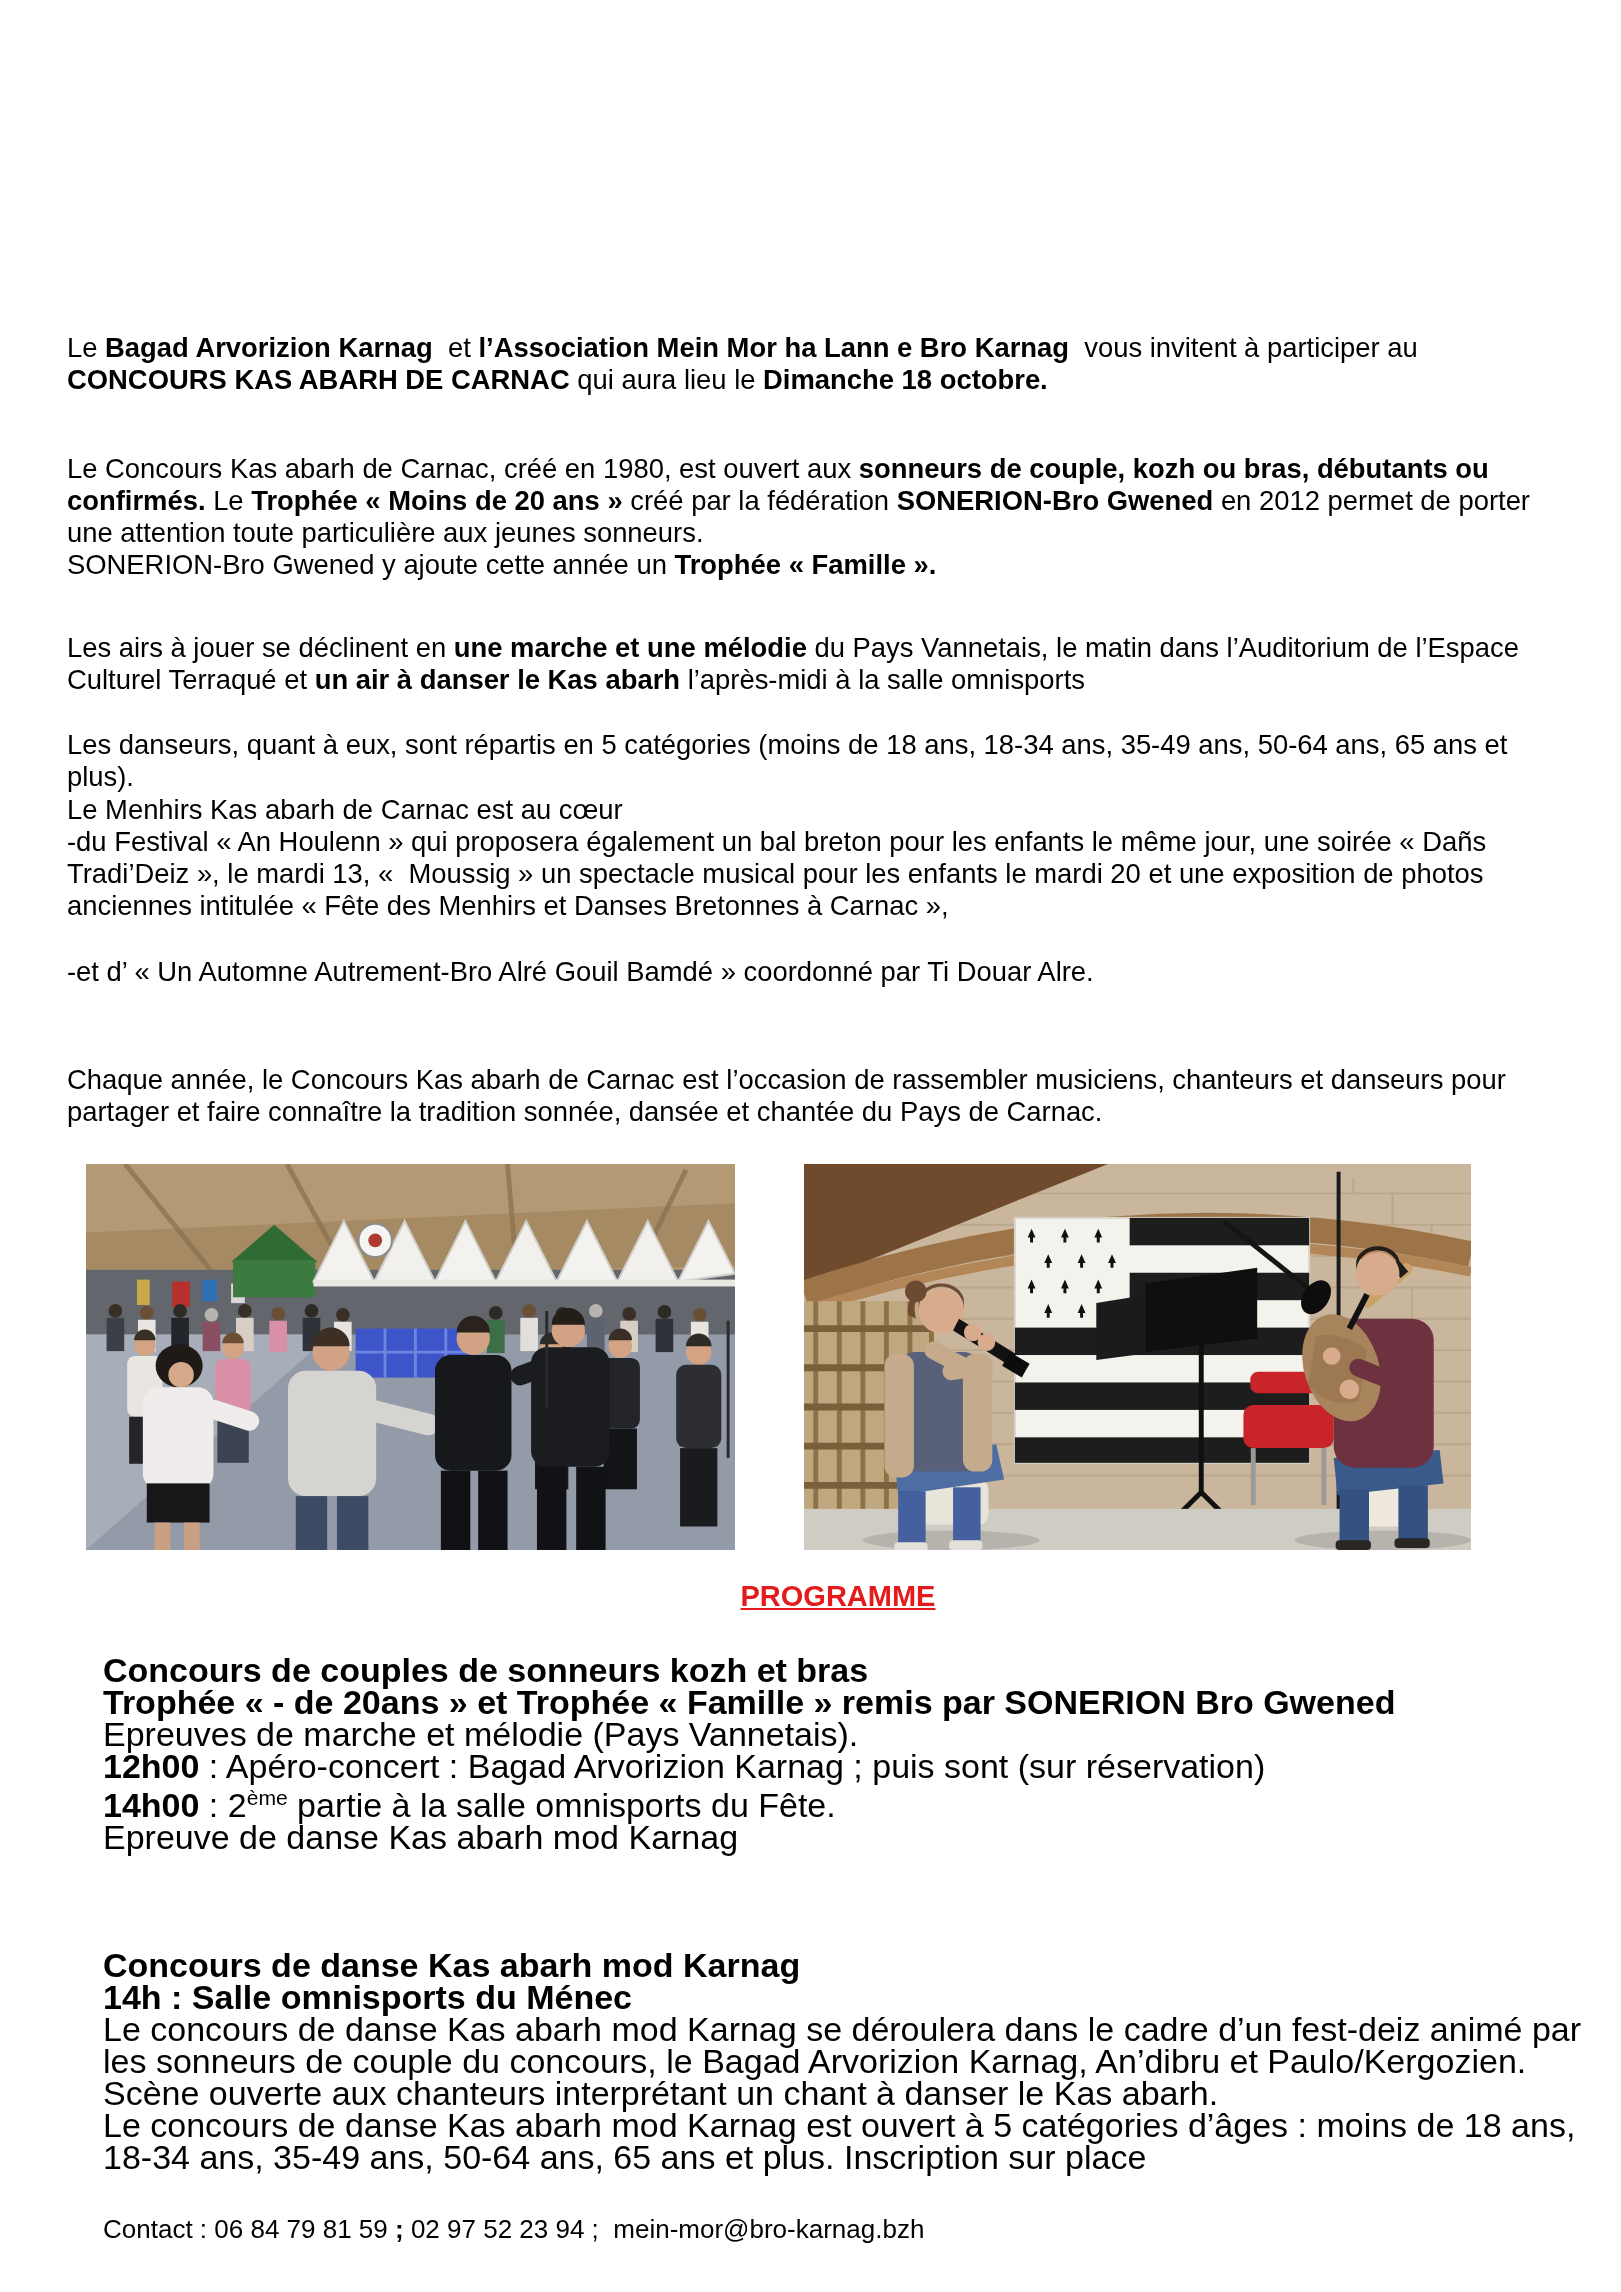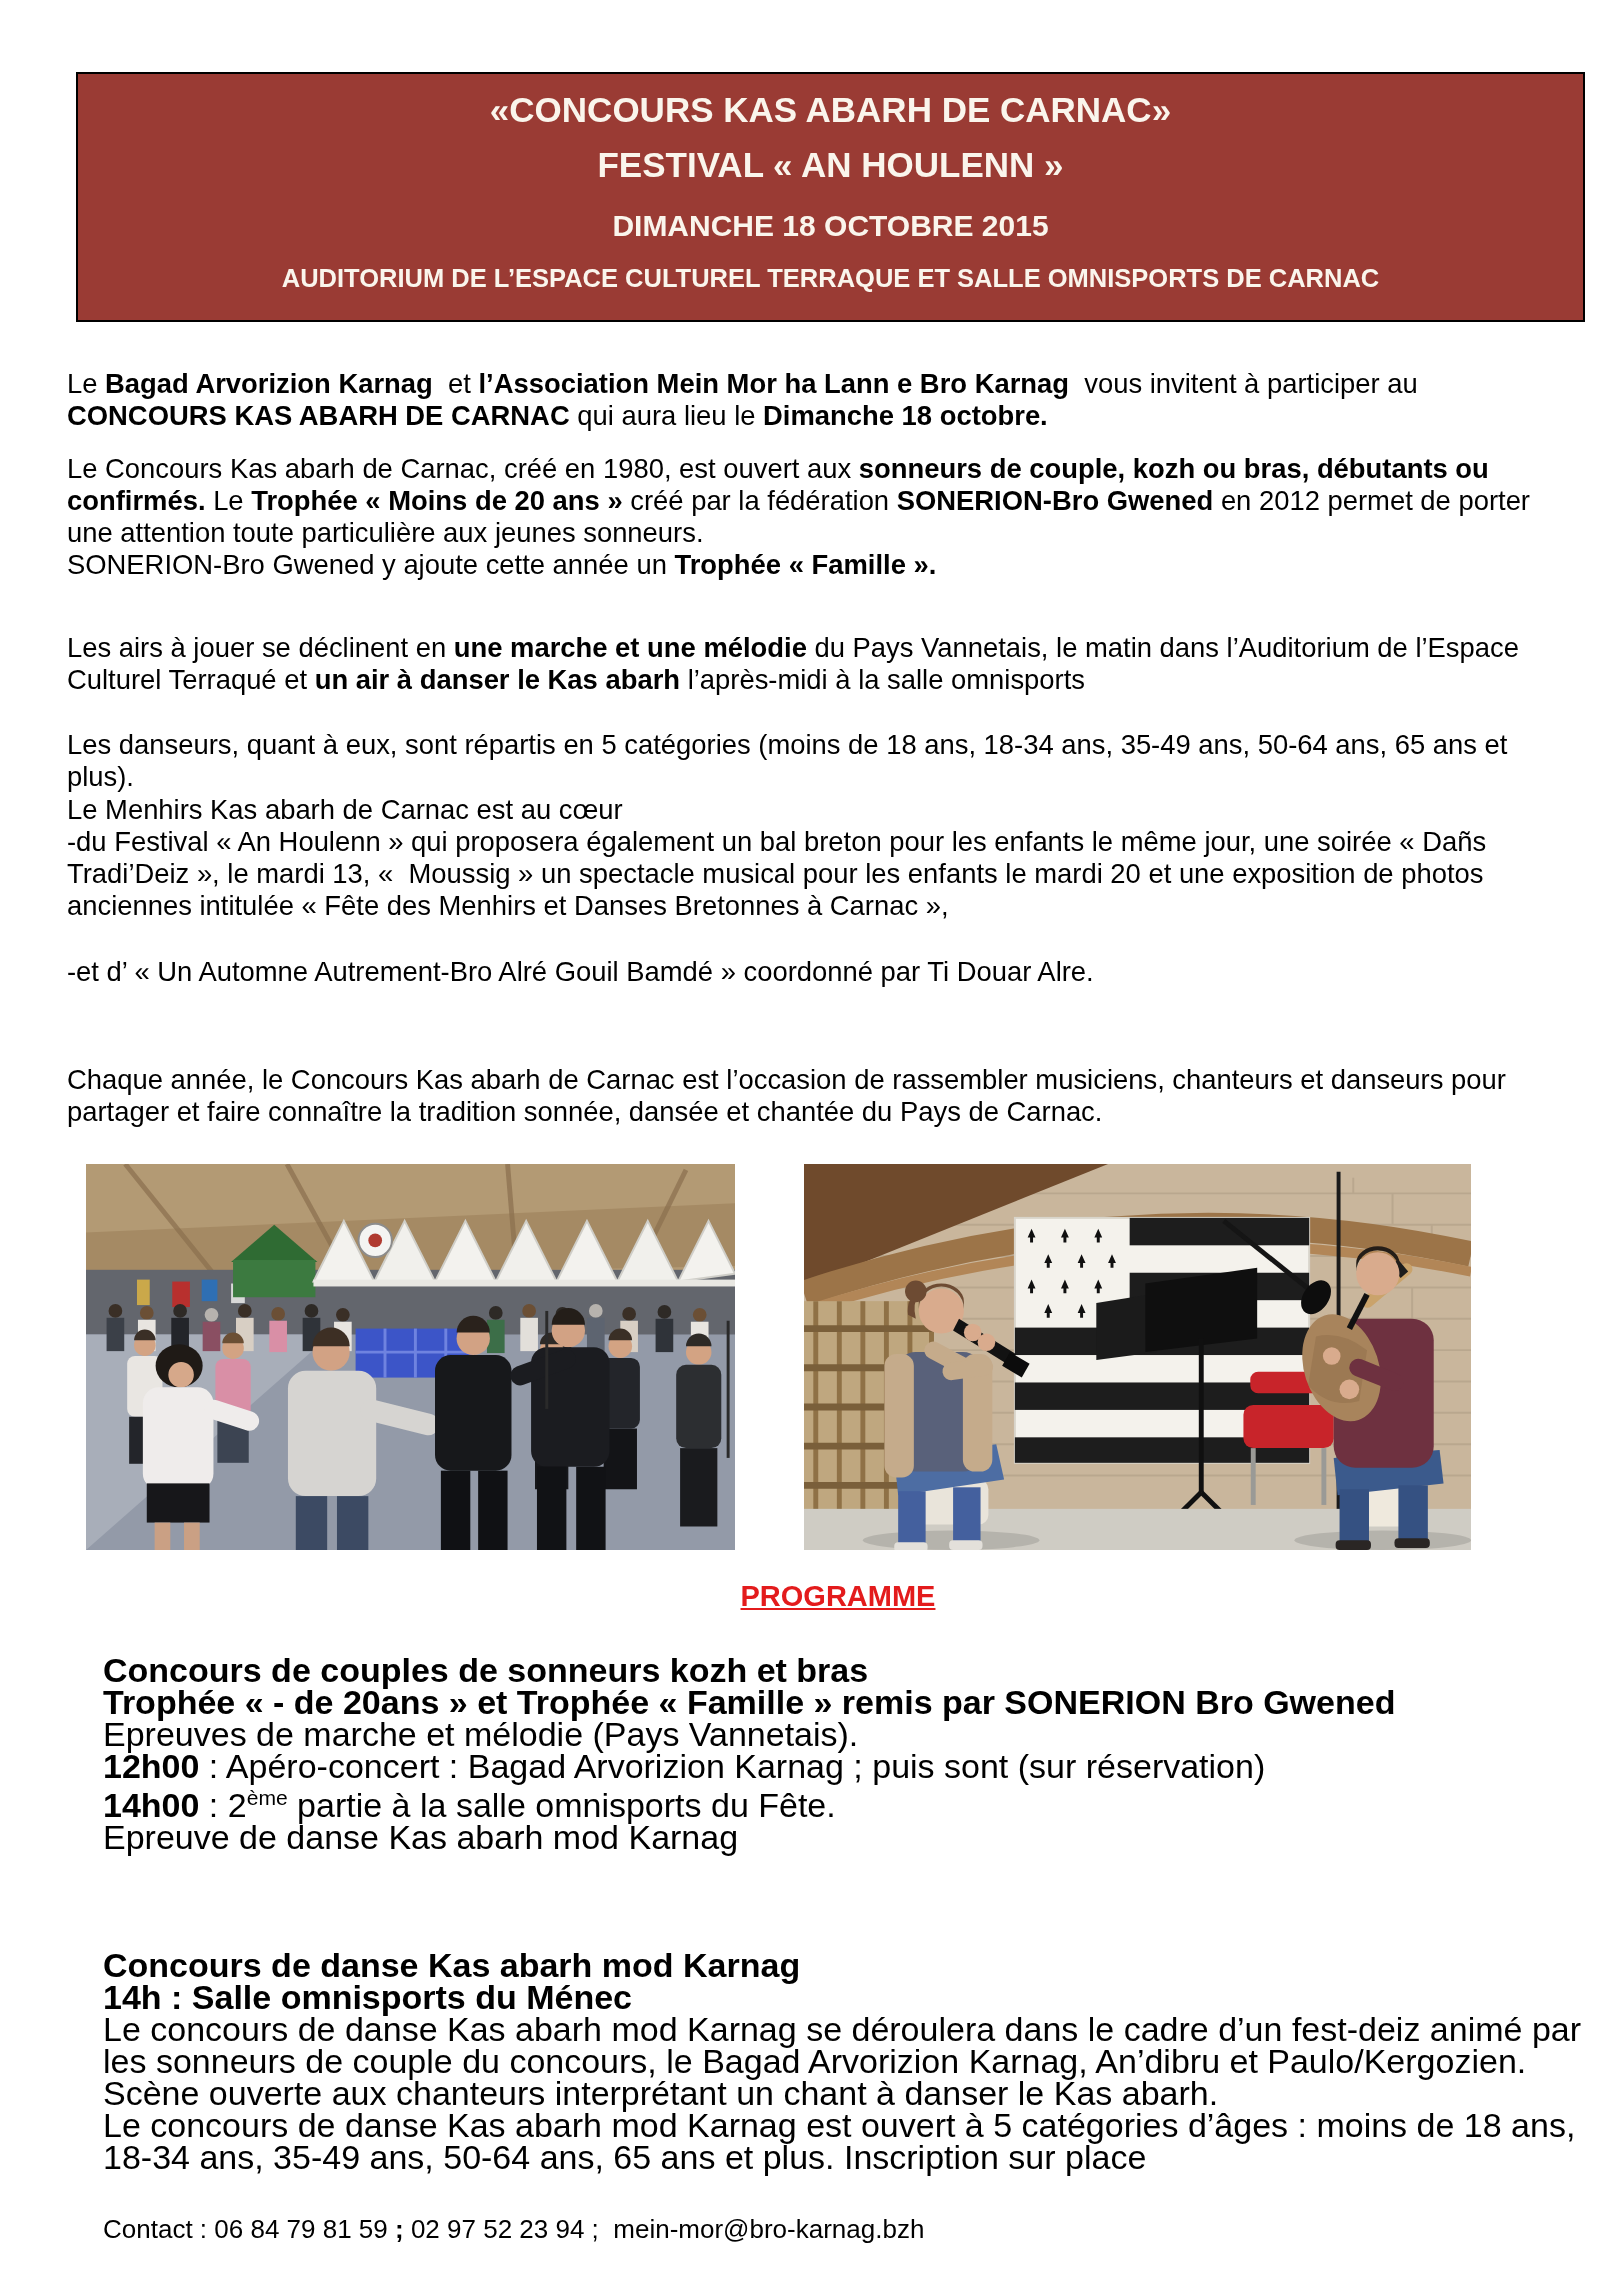--- a/index.html
+++ b/index.html
@@ -44,28 +44,22 @@
   .contact-line {
     position:absolute; left:103px; top:2213px; width:1470px;
     font-size:26px; line-height:32px; white-space:pre-wrap;
   }
 </style>
 </head>
 <body>
 
 <div class="page">
 
-  <div class="header-box">
-    <div class="header-title">«CONCOURS KAS ABARH DE CARNAC»</div>
-    <div class="header-title">FESTIVAL « AN  HOULENN »</div>
-    <div class="header-date">DIMANCHE 18 OCTOBRE 2015</div>
-    <div class="header-venue">AUDITORIUM DE L’ESPACE CULTUREL TERRAQUE ET SALLE OMNISPORTS DE CARNAC</div>
-  </div>
-
-  <div class="para" style="top:368px"><span>Le </span><span class="b">Bagad Arvorizion Karnag</span><span>  et </span><span class="b">l’Association Mein Mor ha Lann e Bro Karnag</span><span>  vous invitent à participer au </span><span class="b">CONCOURS KAS ABARH DE CARNAC</span><span> qui aura lieu le </span><span class="b">Dimanche 18 octobre.</span></div>
+
+  <div class="para" style="top:332px"><span>Le </span><span class="b">Bagad Arvorizion Karnag</span><span>  et </span><span class="b">l’Association Mein Mor ha Lann e Bro Karnag</span><span>  vous invitent à participer au </span><span class="b">CONCOURS KAS ABARH DE CARNAC</span><span> qui aura lieu le </span><span class="b">Dimanche 18 octobre.</span></div>
   <div class="para" style="top:453px"><span>Le Concours Kas abarh de Carnac, créé en 1980, est ouvert aux </span><span class="b">sonneurs de couple, kozh ou bras, débutants ou confirmés.</span><span> Le </span><span class="b">Trophée « Moins de 20 ans »</span><span> créé par la fédération </span><span class="b">SONERION-Bro Gwened</span><span> en 2012 permet de porter une attention toute particulière aux jeunes sonneurs.</span><br><span>SONERION-Bro Gwened y ajoute cette année un </span><span class="b">Trophée « Famille ».</span></div>
   <div class="para" style="top:632px"><span>Les airs à jouer se déclinent en </span><span class="b">une marche et une mélodie</span><span> du Pays Vannetais, le matin dans l’Auditorium de l’Espace Culturel Terraqué et </span><span class="b">un air à danser le Kas abarh</span><span> l’après-midi à la salle omnisports</span></div>
   <div class="para" style="top:729px"><span>Les danseurs, quant à eux, sont répartis en 5 catégories (moins de 18 ans, 18-34 ans, 35-49 ans, 50-64 ans, 65 ans et plus).</span></div>
   <div class="para" style="top:794px"><span>Le Menhirs Kas abarh de Carnac est au cœur</span></div>
   <div class="para" style="top:826px"><span>-du Festival « An Houlenn » qui proposera également un bal breton pour les enfants le même jour, une soirée « Dañs Tradi’Deiz », le mardi 13, «  Moussig » un spectacle musical pour les enfants le mardi 20 et une exposition de photos anciennes intitulée « Fête des Menhirs et Danses Bretonnes à Carnac »,</span></div>
   <div class="para" style="top:956px"><span>-et d’ « Un Automne Autrement-Bro Alré Gouil Bamdé » coordonné par Ti Douar Alre.</span></div>
   <div class="para" style="top:1064px"><span>Chaque année, le Concours Kas abarh de Carnac est l’occasion de rassembler musiciens, chanteurs et danseurs pour partager et faire connaître la tradition sonnée, dansée et chantée du Pays de Carnac.</span></div>
 
   <div class="photo" id="photo-left">
     <svg viewBox="0 0 662 394" preserveAspectRatio="none">

